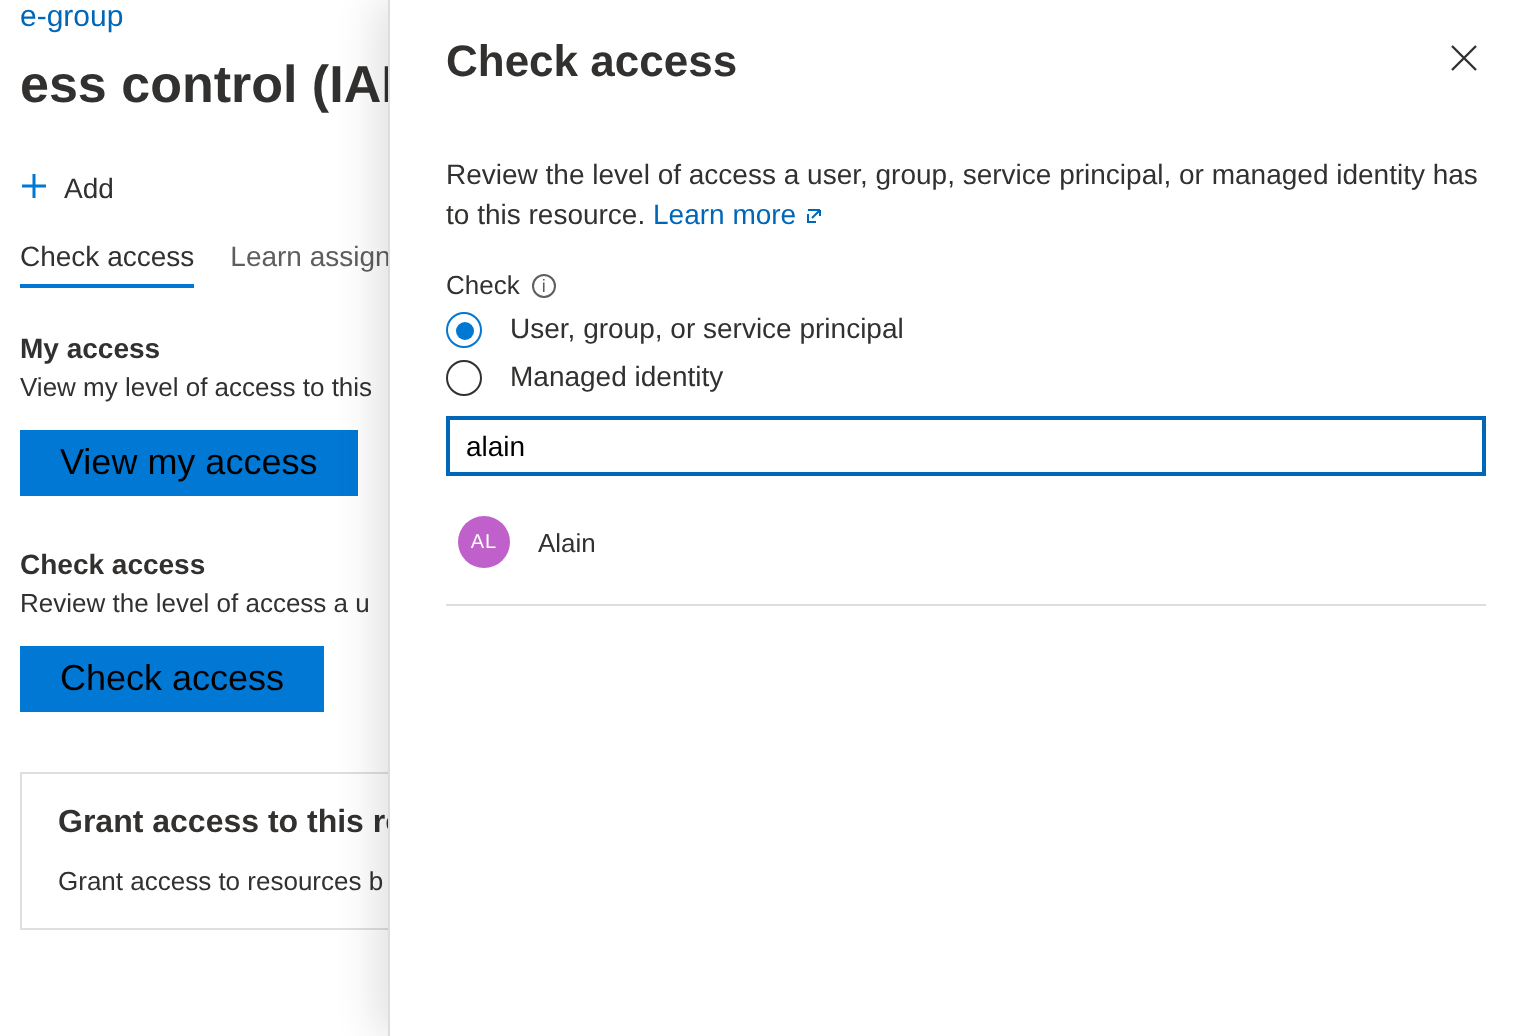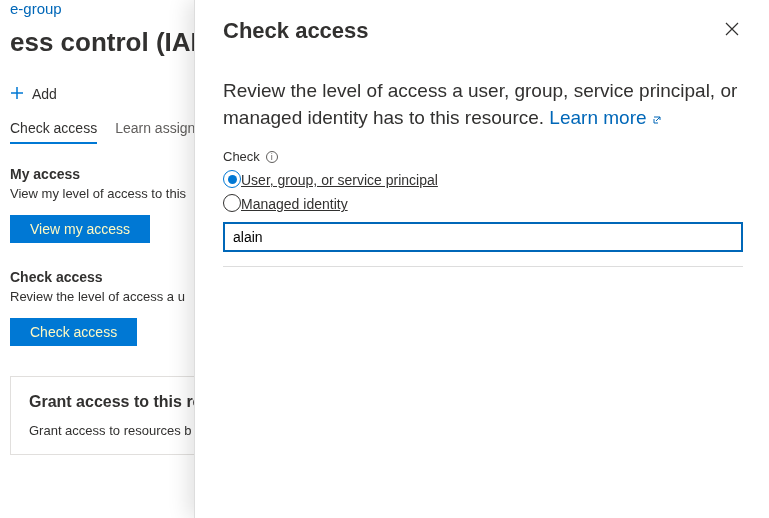--- a/index.html
+++ b/index.html
@@ -66,23 +66,23 @@
     font-size: 14px;
     margin-bottom: 4px;
   }
   .section-desc {
     font-size: 13px;
     color: #323130;
     margin-bottom: 14px;
   }
   .btn-primary {
     background: #0078d4;
-    color: #fef9c3;
+    color: #000000;
     border: none;
-    font-size: 14px;
+    font-size: 18px;
     padding: 6px 20px;
     cursor: pointer;
   }
   .tile {
     border: 1px solid #e1dfdd;
     padding: 16px 18px;
     margin-top: 30px;
   }
   .tile-title {
     font-size: 16px;
@@ -111,21 +111,21 @@
     font-weight: 600;
     margin: 0;
   }
   .close-btn {
     cursor: pointer;
     padding: 4px;
     line-height: 0;
   }
   .panel-desc {
     margin-top: 34px;
-    font-size: 19px;
+    font-size: 14px;
     color: #323130;
     line-height: 1.4;
   }
   .panel-desc a { color: #0067b8; text-decoration: none; }
   .find-label {
     display: flex;
     align-items: center;
     gap: 6px;
     font-size: 13px;
     margin-top: 18px;
@@ -136,26 +136,25 @@
     border: 1px solid #605e5c;
     border-radius: 50%;
     display: inline-flex;
     align-items: center;
     justify-content: center;
     font-size: 9px;
     color: #605e5c;
   }
   .radio-row {
     display: flex;
-    align-items: flex-end;
-    gap: 0;
+    align-items: flex-start;
+    gap: 14px;
     margin-top: 6px;
     font-size: 14px;
     cursor: pointer;
-    text-decoration: underline;
   }
   .radio {
     width: 18px; height: 18px;
     border: 1.5px solid #323130;
     border-radius: 50%;
     display: inline-flex;
     align-items: center;
     justify-content: center;
   }
   .radio.selected { border-color: #0078d4; }
@@ -261,15 +260,19 @@
     <span class="radio selected"></span>
     <span>User, group, or service principal</span>
   </div>
   <div class="radio-row">
     <span class="radio"></span>
     <span>Managed identity</span>
   </div>
 
   <input class="search-box" type="text" value="alain" style="">
 
+  <div class="result-row">
+    <span class="avatar">AL</span>
+    <span>Alain</span>
+  </div>
 
   <hr class="result-divider">
 </div>
 
 </body></html>

